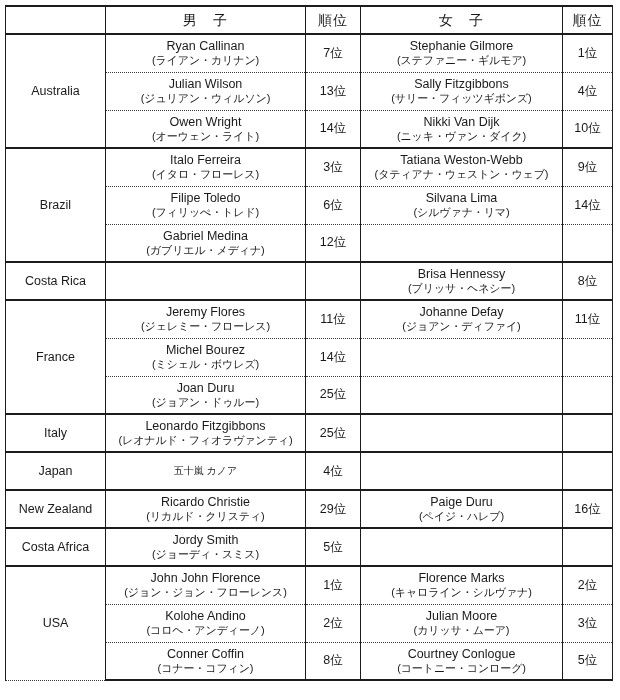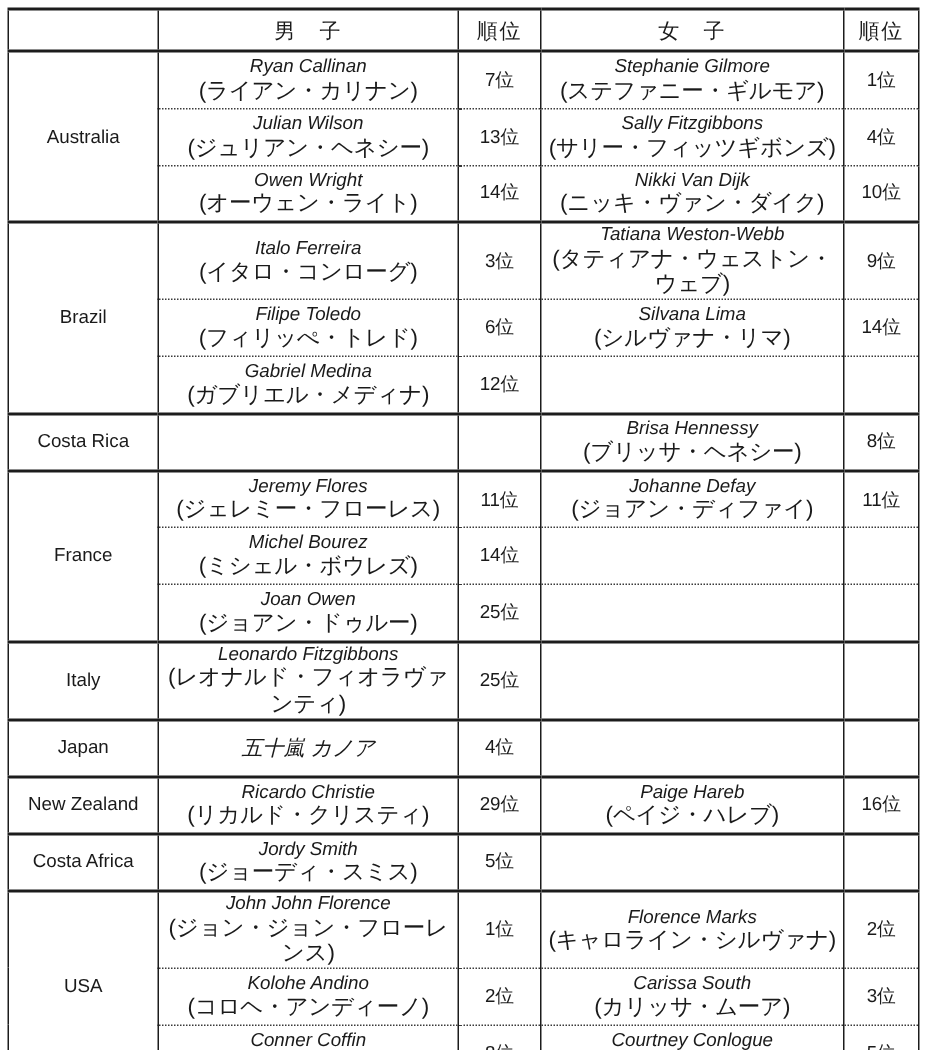--- a/index.html
+++ b/index.html
@@ -67,26 +67,26 @@
   tr.grp-first td{border-top:2px solid #1c1c1c;}
   
   tr.grp-last td{border-bottom:2px solid #1c1c1c;}
 
   td.country{
     font-size:12.5px;
     border-top:2px solid #1c1c1c;
     border-bottom:2px solid #1c1c1c;
   }
   td.rank{font-size:12.5px;}
-  td.name .en{display:block;font-style:italic;}
+  td.name .en{display:block;}
   td.name .jp{display:block;}
 
   .en{font-size:12.5px;}
-  .jp{font-size:15px;letter-spacing:-.01em;}
-  td.single .en{display:block;font-size:14px;}
+  .jp{font-size:11px;letter-spacing:-.01em;}
+  td.single .en{display:block;font-size:10px;}
 </style>
 </head>
 <body>
 
 <div id="page">
 
   <table class="roster">
     <colgroup>
       <col class="c-country">
       <col class="c-men">
@@ -113,21 +113,21 @@
           <td class="rank">7位</td>
           <td class="name">
             <span class="en">Stephanie Gilmore</span>
             <span class="jp">(ステファニー・ギルモア)</span>
           </td>
           <td class="rank">1位</td>
         </tr>
         <tr class="drow">
           <td class="name">
             <span class="en">Julian Wilson</span>
-            <span class="jp">(ジュリアン・ヘネシー)</span>
+            <span class="jp">(ジュリアン・ウィルソン)</span>
           </td>
           <td class="rank">13位</td>
           <td class="name">
             <span class="en">Sally Fitzgibbons</span>
             <span class="jp">(サリー・フィッツギボンズ)</span>
           </td>
           <td class="rank">4位</td>
         </tr>
         <tr class="drow grp-last">
           <td class="name">
@@ -138,21 +138,21 @@
           <td class="name">
             <span class="en">Nikki Van Dijk</span>
             <span class="jp">(ニッキ・ヴァン・ダイク)</span>
           </td>
           <td class="rank">10位</td>
         </tr>
         <tr class="drow grp-first">
           <td class="country" rowspan="3">Brazil</td>
           <td class="name">
             <span class="en">Italo Ferreira</span>
-            <span class="jp">(イタロ・コンローグ)</span>
+            <span class="jp">(イタロ・フローレス)</span>
           </td>
           <td class="rank">3位</td>
           <td class="name">
             <span class="en">Tatiana Weston-Webb</span>
             <span class="jp">(タティアナ・ウェストン・ウェブ)</span>
           </td>
           <td class="rank">9位</td>
         </tr>
         <tr class="drow">
           <td class="name">
@@ -211,21 +211,21 @@
           </td>
           <td class="rank">14位</td>
           <td class="name">
             <span class="en"></span>
             <span class="jp"></span>
           </td>
           <td class="rank"></td>
         </tr>
         <tr class="drow grp-last">
           <td class="name">
-            <span class="en">Joan Owen</span>
+            <span class="en">Joan Duru</span>
             <span class="jp">(ジョアン・ドゥルー)</span>
           </td>
           <td class="rank">25位</td>
           <td class="name">
             <span class="en"></span>
             <span class="jp"></span>
           </td>
           <td class="rank"></td>
         </tr>
         <tr class="drow grp-first grp-last">
@@ -255,21 +255,21 @@
           <td class="rank"></td>
         </tr>
         <tr class="drow grp-first grp-last">
           <td class="country" rowspan="1">New Zealand</td>
           <td class="name">
             <span class="en">Ricardo Christie</span>
             <span class="jp">(リカルド・クリスティ)</span>
           </td>
           <td class="rank">29位</td>
           <td class="name">
-            <span class="en">Paige Hareb</span>
+            <span class="en">Paige Duru</span>
             <span class="jp">(ペイジ・ハレブ)</span>
           </td>
           <td class="rank">16位</td>
         </tr>
         <tr class="drow grp-first grp-last">
           <td class="country" rowspan="1">Costa Africa</td>
           <td class="name">
             <span class="en">Jordy Smith</span>
             <span class="jp">(ジョーディ・スミス)</span>
           </td>
@@ -293,21 +293,21 @@
           </td>
           <td class="rank">2位</td>
         </tr>
         <tr class="drow">
           <td class="name">
             <span class="en">Kolohe Andino</span>
             <span class="jp">(コロヘ・アンディーノ)</span>
           </td>
           <td class="rank">2位</td>
           <td class="name">
-            <span class="en">Carissa South</span>
+            <span class="en">Julian Moore</span>
             <span class="jp">(カリッサ・ムーア)</span>
           </td>
           <td class="rank">3位</td>
         </tr>
         <tr class="drow grp-last">
           <td class="name">
             <span class="en">Conner Coffin</span>
             <span class="jp">(コナー・コフィン)</span>
           </td>
           <td class="rank">8位</td>

